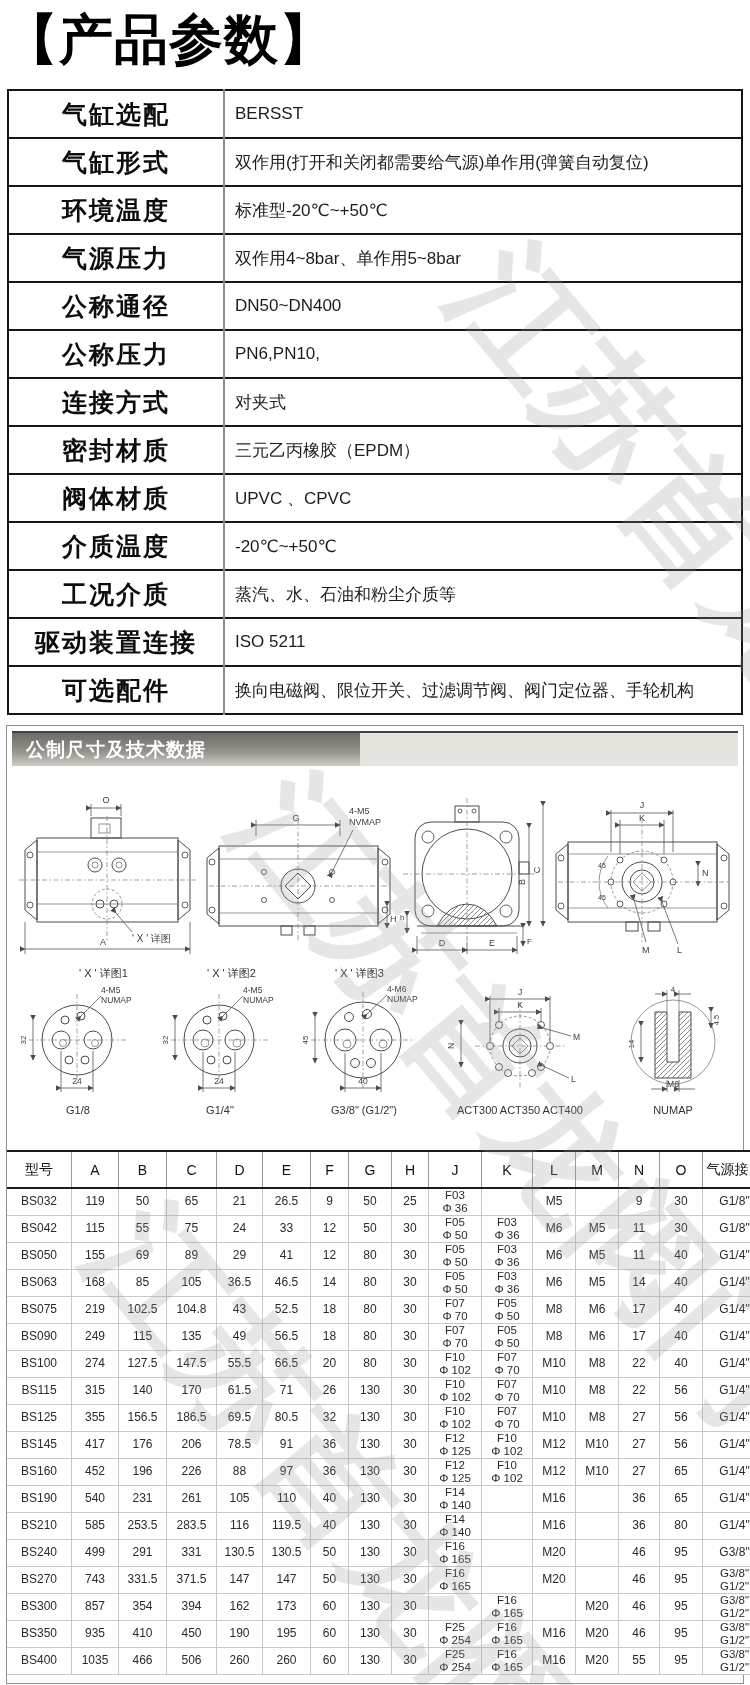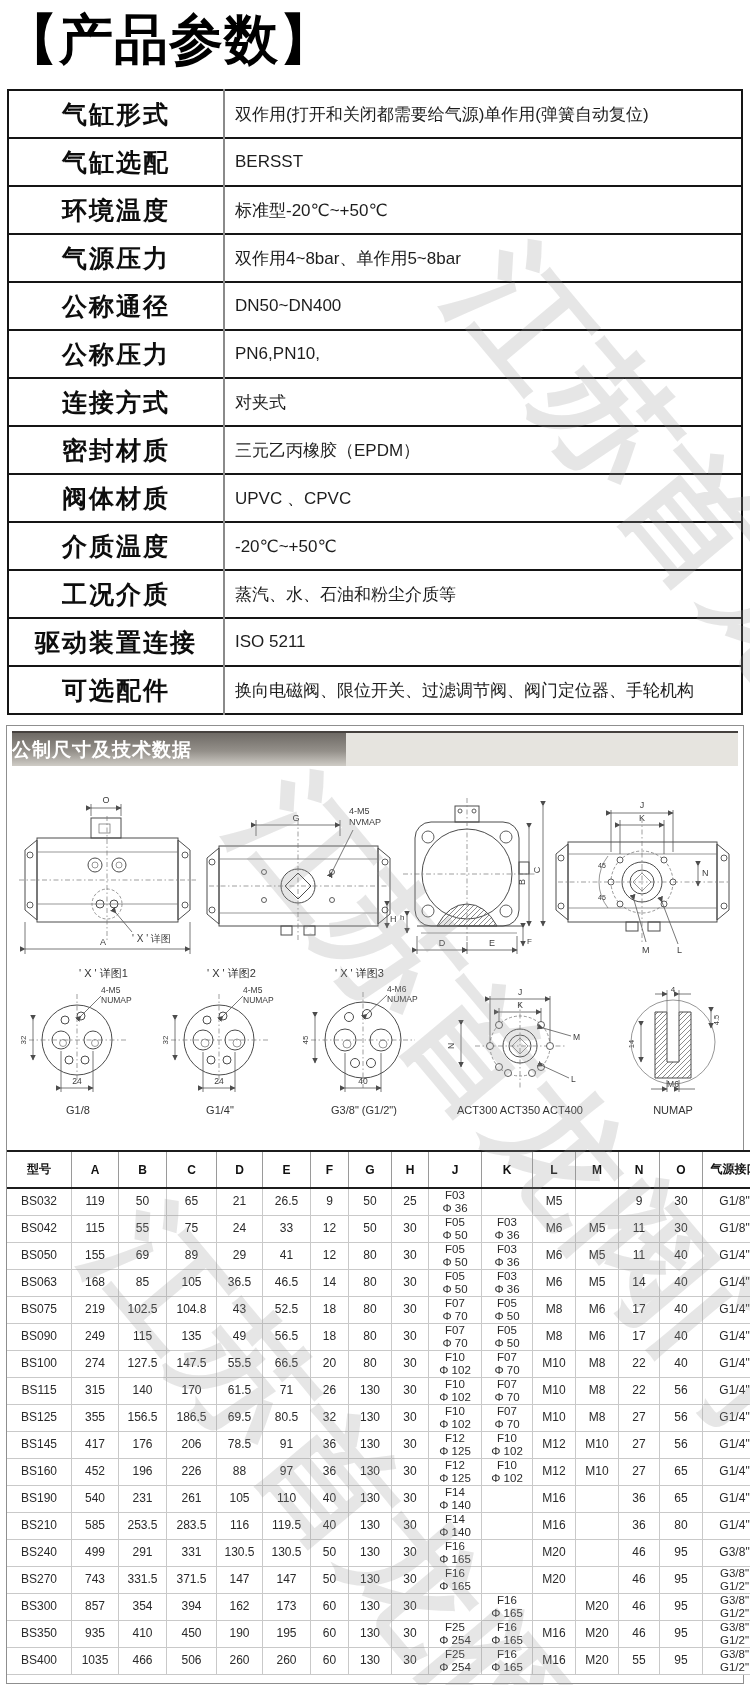--- a/index.html
+++ b/index.html
@@ -22,21 +22,21 @@
   table.spec td{border-top:2px solid #151515;}
   table.spec tr:first-child td{border-top:none;}
   td.sl{width:212px;text-align:center;font-size:25px;font-weight:600;letter-spacing:2px;
         border-right:2px solid #8a8a8a;height:44px;color:#0d0d0d;}
   td.sv{font-size:17px;padding-left:10px;color:#1d1d1d;}
 
   
   .tech-box{margin:10px 6px 0;border:1px solid #8f8f8f;background:#fff;position:relative;z-index:1;}
   .tech-header{display:flex;margin:5px 5px 0;border-top:2px solid #45413e;height:33px;}
   .tech-header-left{width:46%;background:linear-gradient(180deg,#6e6a65 0%,#94908a 55%,#cfccc6 100%);
-        color:#fff;font-size:19px;font-weight:700;line-height:33px;letter-spacing:1px;}
+        color:#fff;font-size:19px;font-weight:700;line-height:33px;padding-left:14px;letter-spacing:1px;}
   .tech-header-right{flex:1;background:#e6e4df;}
 
   
   .drawings{position:relative;height:378px;}
   .row1{display:flex;justify-content:space-between;padding:26px 8px 0;}
   .detail-titles{position:relative;height:20px;font-size:11px;color:#333;}
   .detail-titles span{position:absolute;top:2px;margin-left:28px;}
   .dt1{left:44px}.dt2{left:172px}.dt3{left:300px}
   .row2{display:flex;justify-content:space-between;padding:0 8px;}
   .detail-fig{text-align:center;}
@@ -45,47 +45,47 @@
   svg text{font-family:"Liberation Sans","DejaVu Sans",sans-serif;fill:#3c3c3c;}
   .dl{stroke:#4c4c4c;stroke-width:1;fill:none;}
   .dthin{stroke:#6a6a6a;stroke-width:.7;fill:none;}
   .dash{stroke:#777;stroke-width:.7;fill:none;stroke-dasharray:5 2.5 1.5 2.5;}
   .dim{stroke:#555;stroke-width:.8;fill:none;}
   .dot{fill:#fff;stroke:#4c4c4c;stroke-width:.9;}
 
   
   table.dims{width:712px;margin:6px auto 8px;border-collapse:collapse;table-layout:fixed;background:#fff;}
   table.dims th{border-top:2px solid #1c1c1c;border-bottom:2px solid #1c1c1c;border-left:1px solid #9a9a9a;
-      font-size:12px;font-weight:700;height:33px;color:#111;background:#fff;}
+      font-size:14px;font-weight:400;height:33px;color:#111;background:#fff;}
   table.dims th:first-child{border-left:none;}
   table.dims td{border:1px solid #c9c9c9;text-align:center;font-size:12px;height:26px;padding:0 1px;
       white-space:pre-line;line-height:1.12;color:#2a2a2a;}
   table.dims tr td:first-child{border-left:none;}
   table.dims tr td:last-child{border-right:none;}
 </style>
 </head>
 <body>
 
 <div class="page">
 
   <div class="watermark wm1">江苏首龙阀门</div>
   <div class="watermark wm2">江苏首龙阀门</div>
   <div class="watermark wm3">江苏首龙阀门</div>
 
   <div class="title">【产品参数】</div>
 
   <table class="spec">
       <tbody id="spec-body">
         <tr>
+          <td class="sl">气缸选配</td>
+          <td class="sv">BERSST</td>
+        </tr>
+        <tr>
           <td class="sl">气缸形式</td>
           <td class="sv">双作用(打开和关闭都需要给气源)单作用(弹簧自动复位)</td>
-        </tr>
-        <tr>
-          <td class="sl">气缸选配</td>
-          <td class="sv">BERSST</td>
         </tr>
         <tr>
           <td class="sl">环境温度</td>
           <td class="sv">标准型-20℃~+50℃</td>
         </tr>
         <tr>
           <td class="sl">气源压力</td>
           <td class="sv">双作用4~8bar、单作用5~8bar</td>
         </tr>
         <tr>

